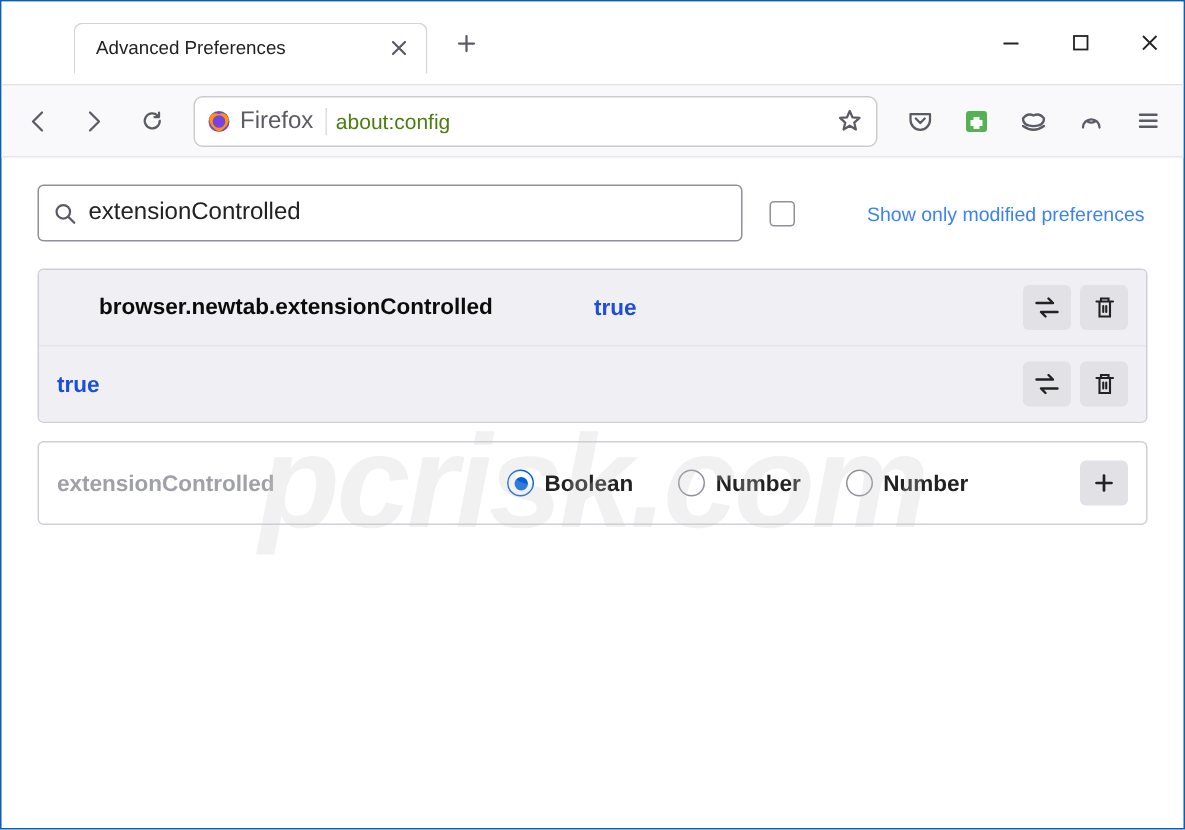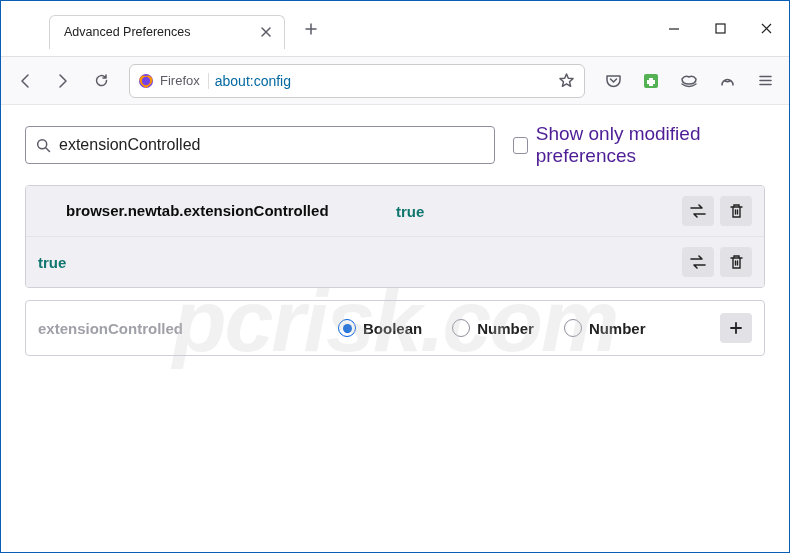--- a/index.html
+++ b/index.html
@@ -9,35 +9,35 @@
 .tab-title { font-size: 12.5px; color: #222; flex: 1; }
 .tab-close { width: 16px; height: 16px; display: flex; align-items: center; justify-content: center; }
 .newtab-btn { margin-left: 12px; width: 28px; height: 28px; display: flex; align-items: center; justify-content: center; }
 .window-controls { margin-left: auto; display: flex; }
 .win-btn { width: 46px; height: 42px; display: flex; align-items: center; justify-content: center; }
 .toolbar { height: 48px; display: flex; align-items: center; padding: 0 8px; gap: 6px; background: #f9f9fb; border-bottom: 1px solid #e8e8e8; }
 .nav-btn { width: 32px; height: 32px; display: flex; align-items: center; justify-content: center; border-radius: 4px; }
 .urlbar { flex: 1; height: 34px; background: #fff; border: 1px solid #ccc; border-radius: 6px; display: flex; align-items: center; padding: 0 8px; margin: 0 6px; }
 .urlbar-identity { display: flex; align-items: center; gap: 6px; padding-right: 8px; margin-right: 6px; border-right: 1px solid #ddd; }
 .ff-icon { width: 16px; height: 16px; }
-.urlbar-label { font-size: 13px; color: #5b5b66; }
-.urlbar-input { border: none; outline: none; flex: 1; font-size: 14px; color: #0369a1; }
+.urlbar-label { font-size: 16px; color: #5b5b66; }
+.urlbar-input { border: none; outline: none; flex: 1; font-size: 14px; color: #4d7c0f; }
 .urlbar-star { width: 20px; height: 20px; display: flex; align-items: center; justify-content: center; }
 .content { padding: 18px 24px; }
 .search-row { display: flex; align-items: center; gap: 18px; margin-bottom: 18px; }
 .search-box { flex: 0 0 470px; height: 38px; border: 1px solid #8f8f9d; border-radius: 4px; display: flex; align-items: center; padding: 0 10px; gap: 8px; }
 .search-input { border: none; outline: none; flex: 1; font-size: 16px; color: #222; }
 .checkbox-wrap { display: flex; align-items: center; gap: 8px; }
 .checkbox { width: 17px; height: 17px; border: 1px solid #8f8f9d; border-radius: 3px; }
-.checkbox-label { font-size: 19px; color: #4c1d95; }
+.checkbox-label { font-size: 13px; color: #3b82f6; margin-left: 40px; }
 .pref-table { border: 1px solid #cfcfd8; border-radius: 4px; overflow: hidden; }
 .pref-row { display: flex; align-items: center; padding: 10px 12px; background: #f0f0f4; }
 .pref-row + .pref-row { border-top: 1px solid #e3e3e8; }
 .pref-name { font-size: 15px; font-weight: 700; color: #0c0c0d; width: 330px; word-break: break-word; line-height: 1.3; margin-left: 28px; }
-.pref-value { font-size: 15px; font-weight: 700; color: #0f766e; flex: 1; }
+.pref-value { font-size: 15px; font-weight: 700; color: #1d4ed8; flex: 1; }
 .pref-actions { display: flex; gap: 6px; }
 .action-btn { width: 32px; height: 30px; background: #e1e1e6; border-radius: 4px; display: flex; align-items: center; justify-content: center; }
 .new-pref-row { display: flex; align-items: center; padding: 12px 12px; border: 1px solid #cfcfd8; border-radius: 4px; margin-top: 12px; }
 .new-pref-name { font-size: 15px; font-weight: 700; color: #a0a0a8; width: 300px; }
 .radio-group { display: flex; gap: 30px; align-items: center; flex: 1; }
 .radio-item { display: flex; align-items: center; gap: 7px; }
 .radio-outer { width: 18px; height: 18px; border: 1.5px solid #8f8f9d; border-radius: 50%; display: flex; align-items: center; justify-content: center; }
 .radio-outer.selected { border-color: #0060df; }
 .radio-inner { width: 9px; height: 9px; border-radius: 50%; background: #0060df; }
 .radio-label { font-size: 15px; color: #222; font-weight: bold; }

